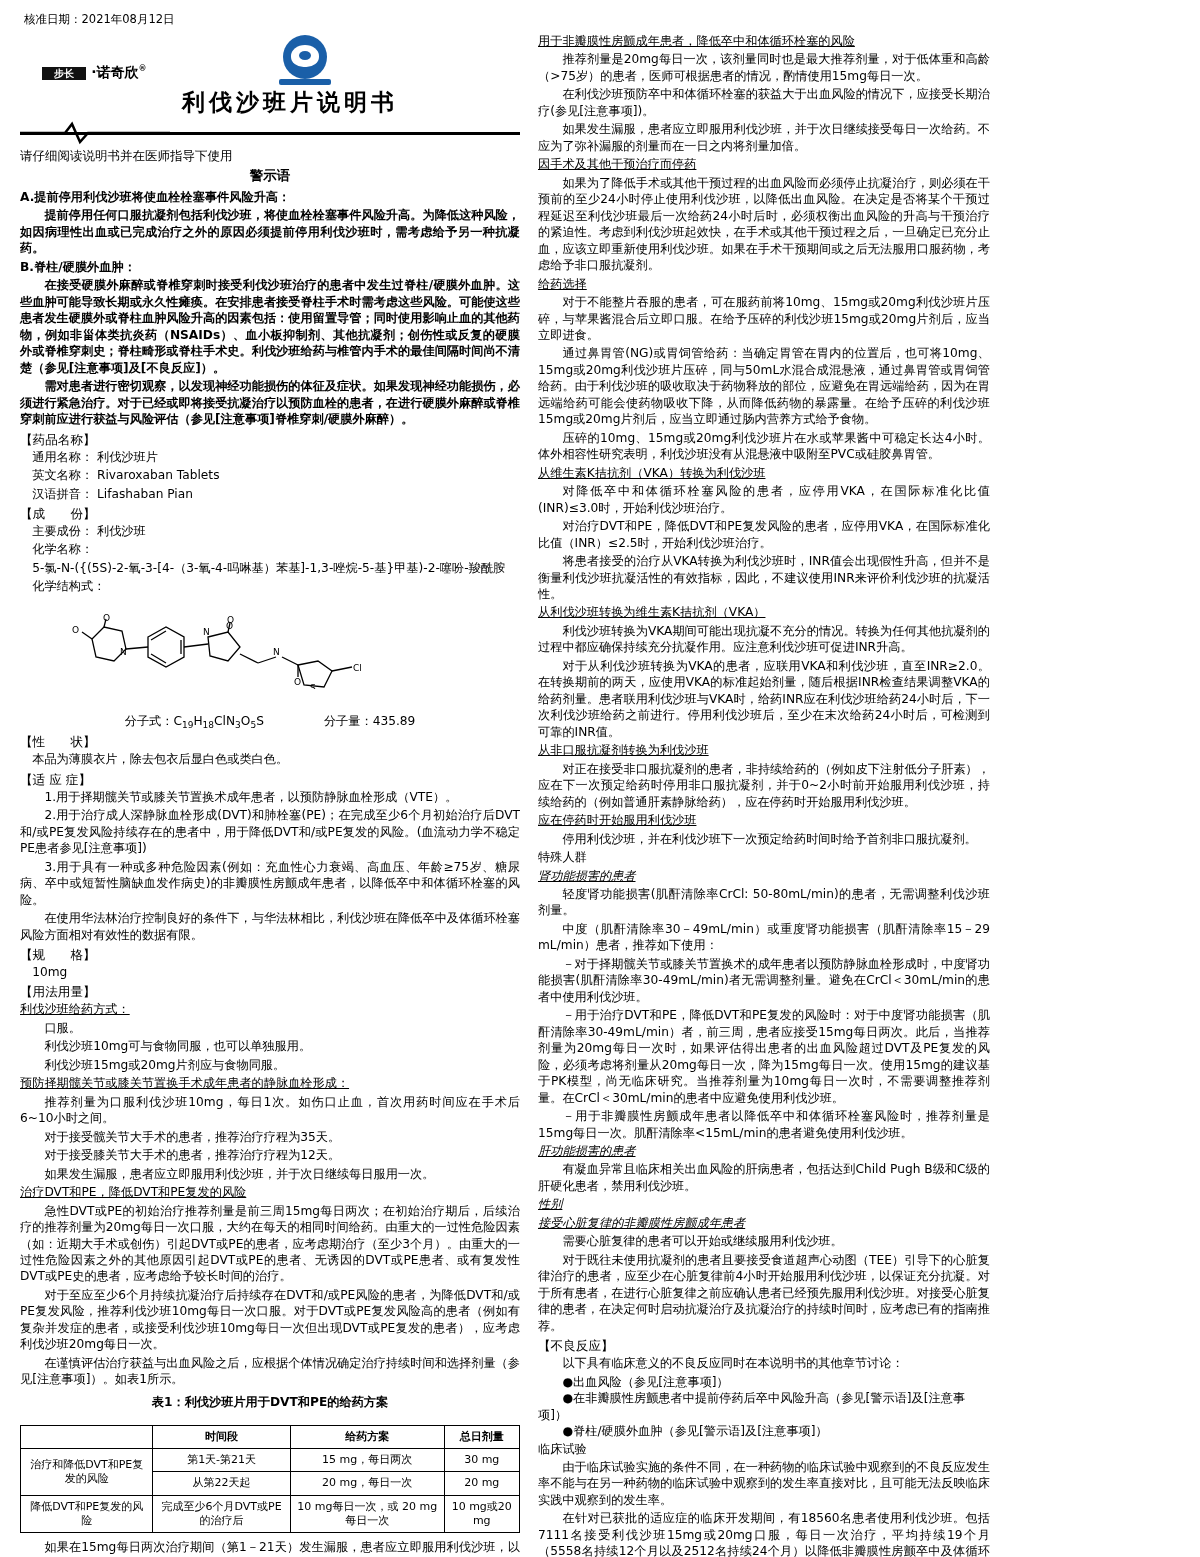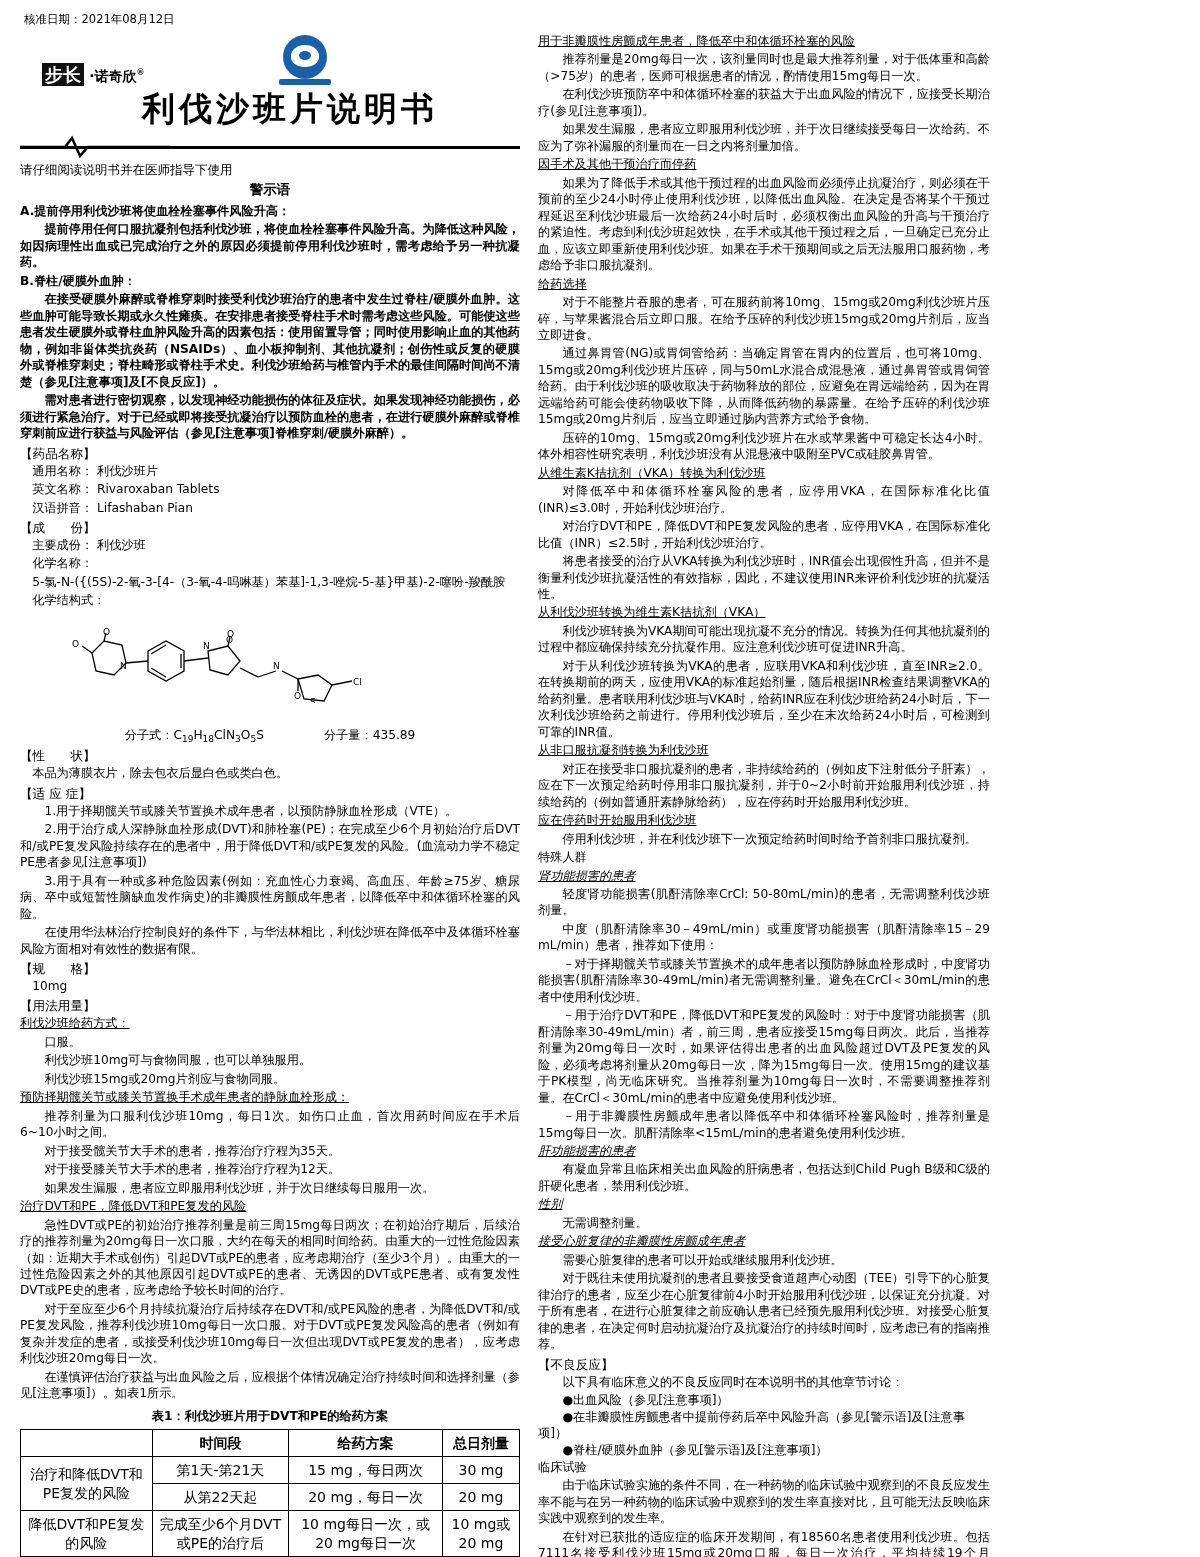--- a/index.html
+++ b/index.html
@@ -10,50 +10,50 @@
   }
   .page{position:relative;width:1004px;height:1557px;box-sizing:border-box;padding:10px 14px 6px 20px;}
   .cols{display:flex;gap:18px;align-items:flex-start;}
   .col{width:565px;}
   .col.right{width:580px;}
 
   .approve-date{font-size:11.5px;margin:2px 0 6px 4px;}
 
   .logo-row{position:relative;height:60px;}
   .brand{position:absolute;left:22px;top:30px;font-size:15px;font-weight:bold;letter-spacing:0px;}
-  .brand .b1{background:#111;color:#fff;padding:1px 3px;font-size:18px;}
+  .brand .b1{background:#111;color:#fff;padding:1px 12px;font-size:10px;}
   .brand .b2{font-size:14px;}
   .brand sup{font-size:8px;vertical-align:super;}
   .emblem{position:absolute;left:255px;top:0px;width:60px;height:58px;}
   .emblem .circ{position:absolute;left:8px;top:2px;width:44px;height:44px;border-radius:50%;background:#1a5fa8;}
   .emblem .bar{position:absolute;left:4px;top:46px;width:52px;height:6px;background:#1a5fa8;border-radius:2px;}
   .emblem .inner{position:absolute;left:16px;top:12px;width:28px;height:22px;background:#fff;border-radius:50% 50% 45% 45%;}
   .emblem .dot{position:absolute;left:24px;top:18px;width:12px;height:9px;background:#1a5fa8;border-radius:50%;}
 
-  .title{font-size:33px;font-weight:bold;text-align:center;letter-spacing:4px;margin:-6px 0 2px 40px;}
+  .title{font-size:23px;font-weight:bold;text-align:center;letter-spacing:4px;margin:-6px 0 2px 40px;}
   .rule-wrap{position:relative;height:26px;margin:0 0 2px 0;}
   .rule-wrap .line{position:absolute;left:0;right:0;top:12px;height:3px;background:#000;}
   .rule-wrap svg{position:absolute;left:0;top:0;}
 
   .subtitle{text-align:left;font-size:12.5px;margin:2px 0 2px 0;}
   .warnhead{text-align:center;font-size:13.5px;font-weight:bold;margin:2px 0 4px 0;}
 
   p{margin:0 0 2px 0;font-size:12.2px;line-height:1.35;text-align:justify;}
   .ind{text-indent:2em;}
   .ind1{text-indent:1em;}
   .b{font-weight:bold;}
   .u{text-decoration:underline;}
   .it{font-style:italic;}
   .sec{font-size:12.6px;font-weight:normal;margin:3px 0 1px 0;}
 
   .chem{margin:4px 0 2px 0;text-align:center;}
   .formula-row{display:flex;justify-content:center;gap:60px;font-size:12.2px;margin-top:20px;}
   sub{font-size:9px;}
 
-  table.dose{border-collapse:collapse;width:500px;margin:4px auto 6px auto;font-size:14px;}
+  table.dose{border-collapse:collapse;width:500px;margin:14px auto 6px auto;font-size:11px;}
   table.dose th,table.dose td{border:1px solid #000;padding:4px 5px;text-align:center;line-height:1.3;}
   table.dose td.left{text-align:center;}
   .tabcap{text-align:center;font-size:12.2px;font-weight:bold;margin:6px 0 2px 0;}
 
   .bullets{margin:1px 0 1px 0;}
   .bullets div{font-size:12.2px;line-height:1.35;text-indent:2em;}
 </style>
 </head>
 <body>
 
@@ -247,21 +247,20 @@
       <p class="ind">轻度肾功能损害(肌酐清除率CrCl: 50-80mL/min)的患者，无需调整利伐沙班剂量。</p>
       <p class="ind">中度（肌酐清除率30－49mL/min）或重度肾功能损害（肌酐清除率15－29 mL/min）患者，推荐如下使用：</p>
       <p class="ind">－对于择期髋关节或膝关节置换术的成年患者以预防静脉血栓形成时，中度肾功能损害(肌酐清除率30-49mL/min)者无需调整剂量。避免在CrCl＜30mL/min的患者中使用利伐沙班。</p>
       <p class="ind">－用于治疗DVT和PE，降低DVT和PE复发的风险时：对于中度肾功能损害（肌酐清除率30-49mL/min）者，前三周，患者应接受15mg每日两次。此后，当推荐剂量为20mg每日一次时，如果评估得出患者的出血风险超过DVT及PE复发的风险，必须考虑将剂量从20mg每日一次，降为15mg每日一次。使用15mg的建议基于PK模型，尚无临床研究。当推荐剂量为10mg每日一次时，不需要调整推荐剂量。在CrCl＜30mL/min的患者中应避免使用利伐沙班。</p>
       <p class="ind">－用于非瓣膜性房颤成年患者以降低卒中和体循环栓塞风险时，推荐剂量是15mg每日一次。肌酐清除率&lt;15mL/min的患者避免使用利伐沙班。</p>
 
       <p class="u it">肝功能损害的患者</p>
       <p class="ind">有凝血异常且临床相关出血风险的肝病患者，包括达到Child Pugh B级和C级的肝硬化患者，禁用利伐沙班。</p>
 
       <p class="u it">性别</p>
-      <p class="ind">无需调整剂量。</p>
 
       <p class="u it">接受心脏复律的非瓣膜性房颤成年患者</p>
       <p class="ind">需要心脏复律的患者可以开始或继续服用利伐沙班。</p>
       <p class="ind">对于既往未使用抗凝剂的患者且要接受食道超声心动图（TEE）引导下的心脏复律治疗的患者，应至少在心脏复律前4小时开始服用利伐沙班，以保证充分抗凝。对于所有患者，在进行心脏复律之前应确认患者已经预先服用利伐沙班。对接受心脏复律的患者，在决定何时启动抗凝治疗及抗凝治疗的持续时间时，应考虑已有的指南推荐。</p>
 
       <p class="sec">【不良反应】</p>
       <p class="ind">以下具有临床意义的不良反应同时在本说明书的其他章节讨论：</p>
       <div class="bullets">
         <div>●出血风险（参见[注意事项]）</div>
         <div>●在非瓣膜性房颤患者中提前停药后卒中风险升高（参见[警示语]及[注意事项]）</div>

